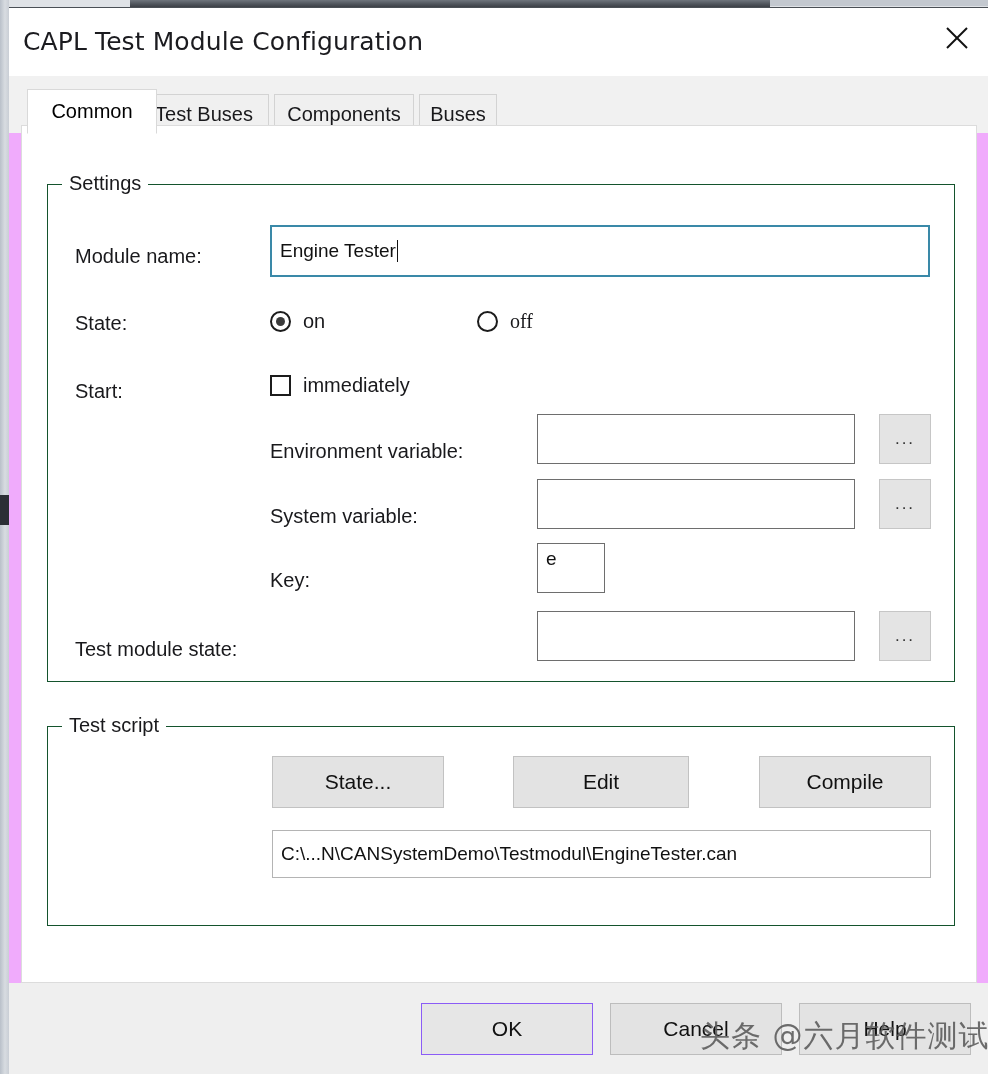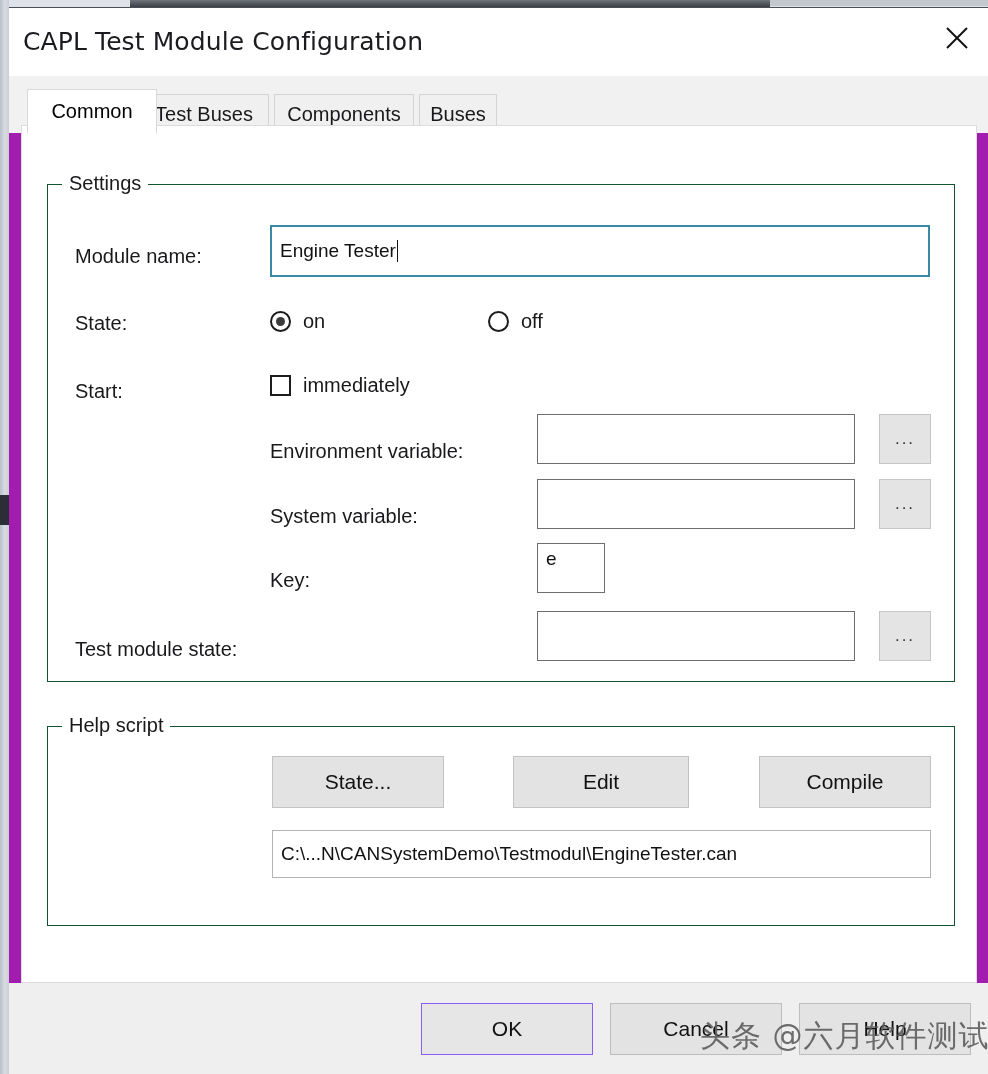--- a/index.html
+++ b/index.html
@@ -49,21 +49,21 @@
     background: #2b2f35;
   }
 
   
   .dialog {
     position: absolute;
     left: 9px;
     top: 7px;
     width: 979px;
     height: 1067px;
-    background: #a21caf;
+    background: #f0abfc;
     border-top: 1px solid #4a4f55;
     box-sizing: border-box;
   }
 
   
   .titlebar {
     position: absolute;
     left: 0; top: 0;
     width: 979px;
     height: 68px;
@@ -346,21 +346,21 @@
         <div class="tbox focused" style="left:222px; top:40px; width:660px; height:52px; display:flex; align-items:center;">
           <span>Engine Tester</span>
             <span class="caret"></span>
         </div>
 
         <div class="lbl" style="left:27px; top:127px;">State:</div>
         <div class="radio-wrap" style="left:222px; top:125px;">
           <span class="radio checked"></span>
           <span class="ctl-label">on</span>
         </div>
-        <div class="radio-wrap" style="left:440px; top:125px;">
+        <div class="radio-wrap" style="left:429px; top:125px;font-family:Liberation Serif, serif;">
           <span class="radio"></span>
           <span class="ctl-label">off</span>
         </div>
 
         <div class="lbl" style="left:27px; top:195px;">Start:</div>
         <div class="check-wrap" style="left:222px; top:189px;">
           <span class="checkbox"></span>
           <span class="ctl-label">immediately</span>
         </div>
 
@@ -374,21 +374,21 @@
 
         <div class="lbl" style="left:222px; top:384px;">Key:</div>
         <div class="tbox" style="left:489px; top:358px; width:68px; height:50px;">e</div>
 
         <div class="lbl" style="left:27px; top:453px;">Test module state:</div>
         <div class="tbox" style="left:489px; top:426px; width:318px; height:50px;"></div>
         <div class="dots-btn" style="left:831px; top:426px;">...</div>
       </div>
 
       <div class="group" id="group-script">
-        <div class="group-title">Help script</div>
+        <div class="group-title">Test script</div>
 
         <div class="sbtn" style="left:224px; top:29px; width:172px;">State...</div>
         <div class="sbtn" style="left:465px; top:29px; width:176px;">Edit</div>
         <div class="sbtn" style="left:711px; top:29px; width:172px;">Compile</div>
 
         <div class="tbox soft" style="left:224px; top:103px; width:659px; height:48px; display:flex; align-items:center;">C:\...N\CANSystemDemo\Testmodul\EngineTester.can</div>
       </div>
 
     </div>
 

